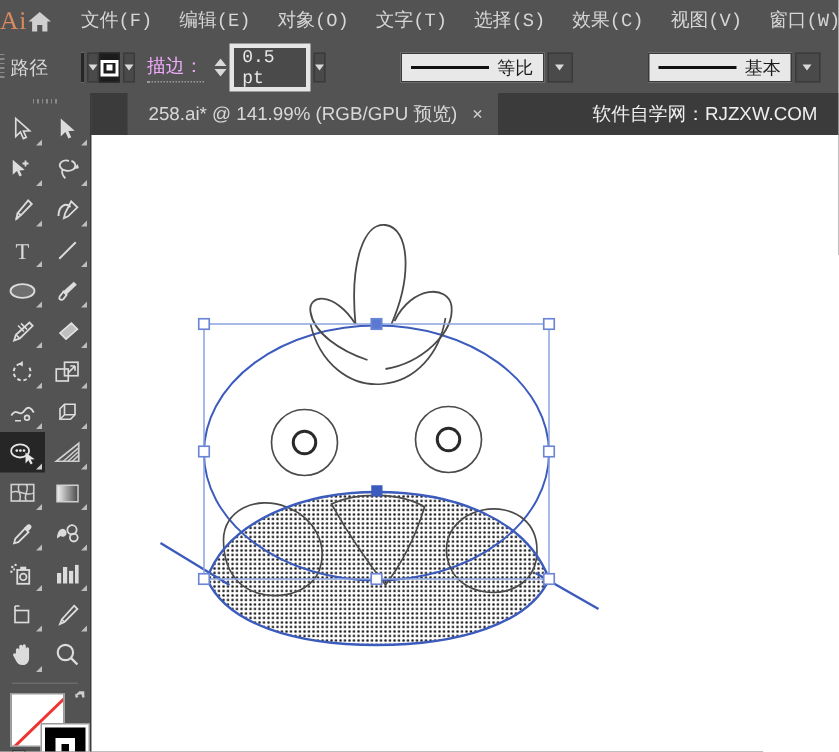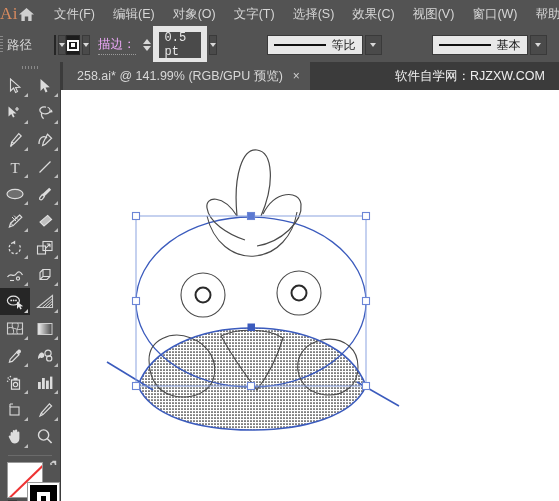--- a/index.html
+++ b/index.html
@@ -20,21 +20,21 @@
   .ai-logo{
     width:34px;height:28px;display:flex;align-items:center;justify-content:center;
     color:#d98b5f;font-size:17px;font-weight:normal;letter-spacing:.5px;
     font-family:"Liberation Serif","DejaVu Serif",serif;
   }
   .home-ico{width:30px;height:28px;display:flex;align-items:center;justify-content:center;}
   .menu-sep{width:1px;height:16px;background:#6d6d6d;margin:0 6px 0 4px;}
   .menu-items{display:flex;align-items:center;}
   .menu-item{
     padding:0 9px;height:28px;line-height:28px;color:#d6d6d6;font-size:12.5px;
-    white-space:nowrap;cursor:default;
+    white-space:nowrap;cursor:default;font-family:Liberation Mono, monospace;
   }
 
   
   .ctrlbar{
     position:absolute;left:0;top:28px;width:481px;height:34px;
     background:#535353;border-bottom:1px solid #3d3d3d;
     display:flex;align-items:center;
   }
   .grip{
     width:11px;height:34px;display:flex;align-items:center;justify-content:center;
@@ -76,21 +76,21 @@
     color:#f0abfc;font-size:12.5px;border-bottom:1px dotted #9a9a9a;padding-bottom:1px;
     margin:0 3px 0 8px;white-space:nowrap;
   }
   .stepper{
     width:11px;height:20px;display:flex;flex-direction:column;align-items:center;
     justify-content:center;gap:2px;margin:0 2px 0 4px;
   }
   .stepper .up{width:0;height:0;border-left:4px solid transparent;border-right:4px solid transparent;border-bottom:5px solid #d9d9d9;}
   .stepper .dn{width:0;height:0;border-left:4px solid transparent;border-right:4px solid transparent;border-top:5px solid #d9d9d9;}
   .num-field{
-    height:20px;min-width:54px;background:#4a4a4a;border:6px solid #e5e5e5;
+    height:20px;min-width:54px;background:#4a4a4a;border:3px solid #e5e5e5;
     color:#e8e8e8;font-size:12px;display:flex;align-items:center;padding:13px 6px;
     box-sizing:border-box;font-family:"Liberation Mono","DejaVu Sans Mono",monospace;
   }
   .combo{
     height:20px;display:flex;align-items:center;margin-left:8px;
   }
   .combo .face{
     height:20px;background:#e8e8e8;border:1px solid #3a3a3a;display:flex;align-items:center;
     padding:0 6px;box-sizing:border-box;gap:6px;min-width:96px;justify-content:space-between;margin-left:42px;
   }
@@ -149,21 +149,21 @@
     content:"";position:absolute;left:11px;top:11px;right:11px;bottom:11px;background:#000;z-index:2;
   }
   .cw-swap{position:absolute;right:3px;top:0px;}
   .cw-small{position:absolute;left:4px;top:40px;}
 
   
   .tabbar{
     position:absolute;left:61px;top:62px;width:498px;height:28px;background:#3b3b3b;
   }
   .doctab{
-    position:absolute;left:2px;top:0;height:28px;background:#535353;
+    position:absolute;left:24px;top:0;height:28px;background:#535353;
     display:flex;align-items:center;padding:0 10px 0 14px;gap:10px;box-sizing:border-box;
   }
   .doctab .tt{color:#d8d8d8;font-size:12.5px;white-space:nowrap;}
   .doctab .xc{color:#cfcfcf;font-size:12px;line-height:1;cursor:pointer;}
   .watermark{
     position:absolute;right:14px;top:0;height:28px;display:flex;align-items:center;
     color:#efefef;font-size:12.5px;white-space:nowrap;
   }
 
   

